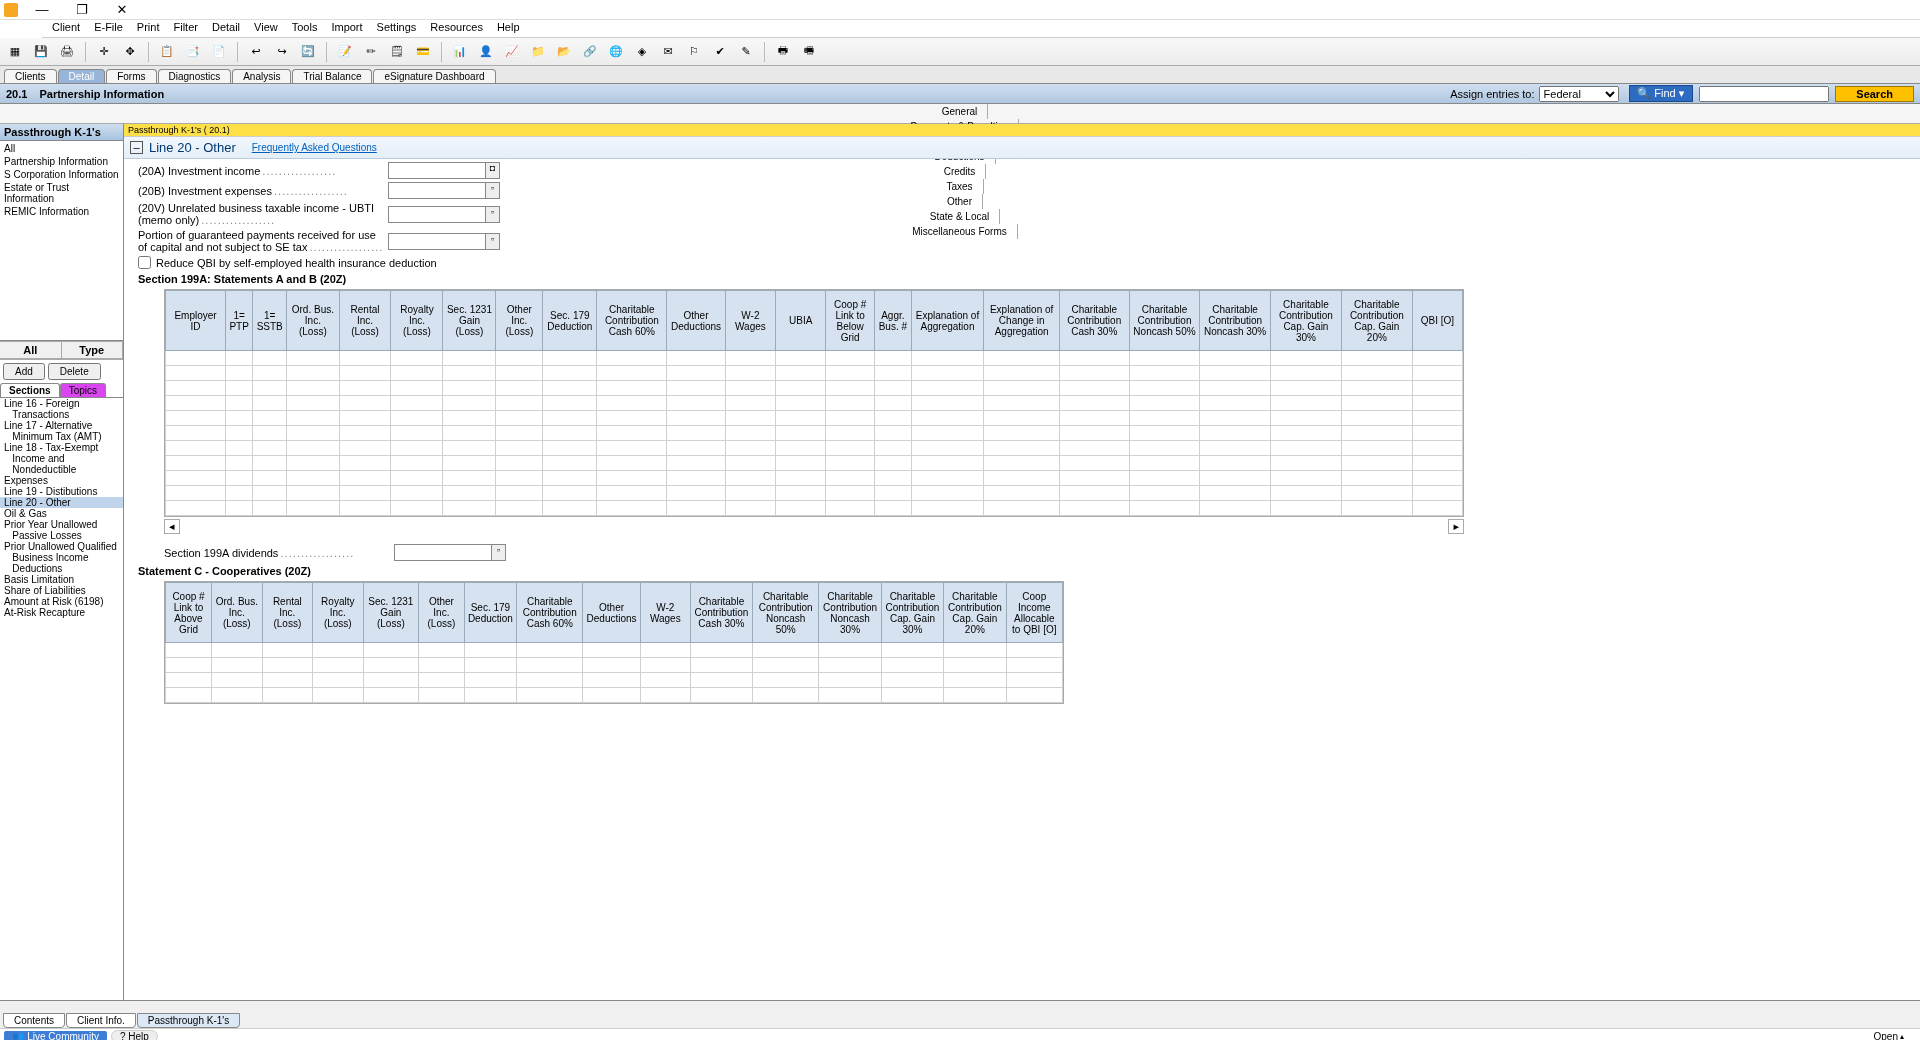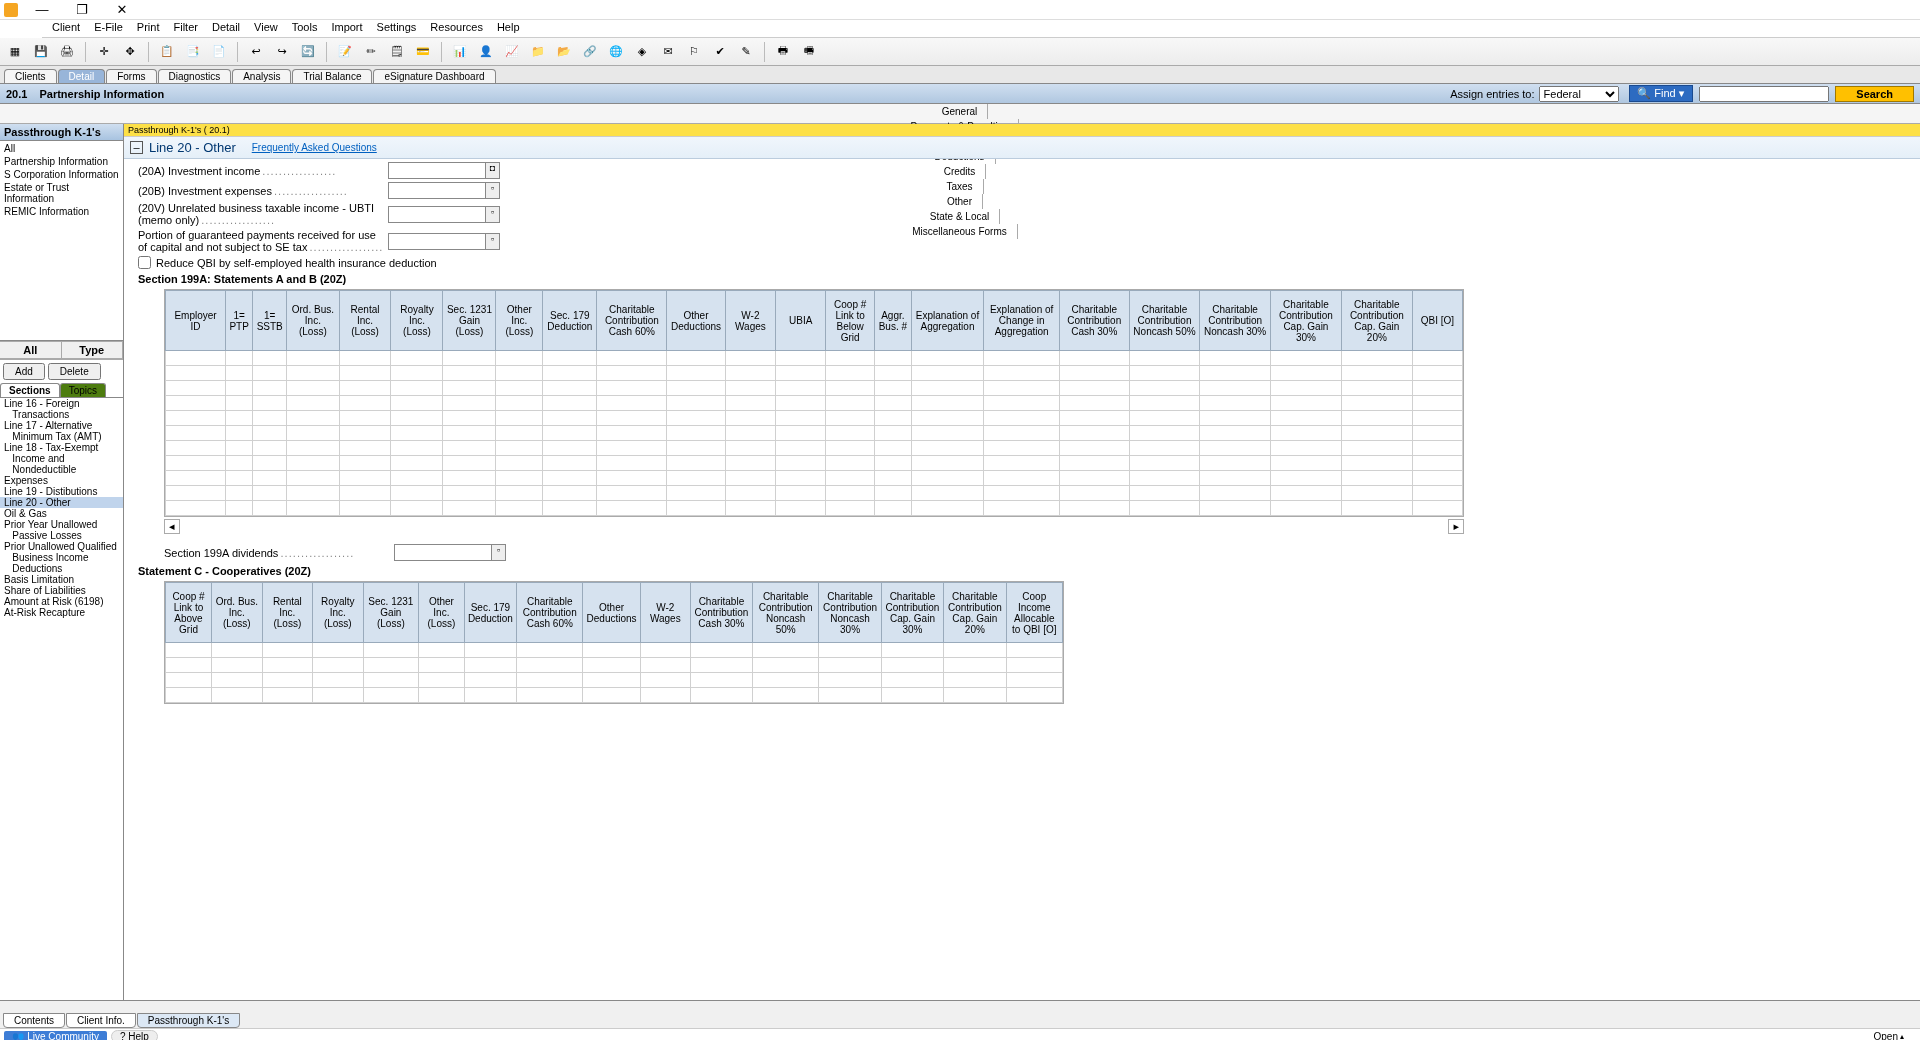--- a/index.html
+++ b/index.html
@@ -42,21 +42,21 @@
 
 .grid-hdr { display: flex; border-bottom: 1px solid #aaa; border-top: 1px solid #aaa; }
 .grid-hdr .col { flex: 1; padding: 2px 4px; font-weight: bold; text-align: center; background: #f0f0f0; border-right: 1px solid #aaa; }
 .grid-row { display: flex; }
 .grid-row .cell { flex: 1; padding: 1px 4px; text-align: center; }
 
 .btn-bar { padding: 3px; display: flex; gap: 3px; border-top: 1px solid #aaa; }
 .btn-bar button { font-size: 10px; padding: 1px 10px; }
 
 .sec-tabs { display: flex; border-bottom: 1px solid #888; }
-.sec-tab { padding: 1px 8px; border: 1px solid #888; border-bottom: none; border-radius: 3px 3px 0 0; background: #4d7c0f; font-size: 10px; cursor: pointer; }
+.sec-tab { padding: 1px 8px; border: 1px solid #888; border-bottom: none; border-radius: 3px 3px 0 0; background: #d946ef; font-size: 10px; cursor: pointer; }
 .sec-tab.active { background: #fff; font-weight: bold; }
 
 .sections-list { flex: 1; overflow-y: scroll; }
 .sections-list .item { padding: 0 4px; font-size: 10px; cursor: pointer; white-space: pre-wrap; }
 .sections-list .item.sel { background: #c0d4ec; }
 
 .content-col { flex: 1; display: flex; flex-direction: column; overflow: hidden; }
 .crumb { font-size: 9px; padding: 1px 4px; background: #fde047; border-bottom: 1px solid #ccc; }
 .content-scroll { flex: 1; overflow: auto; padding: 0; }
 

